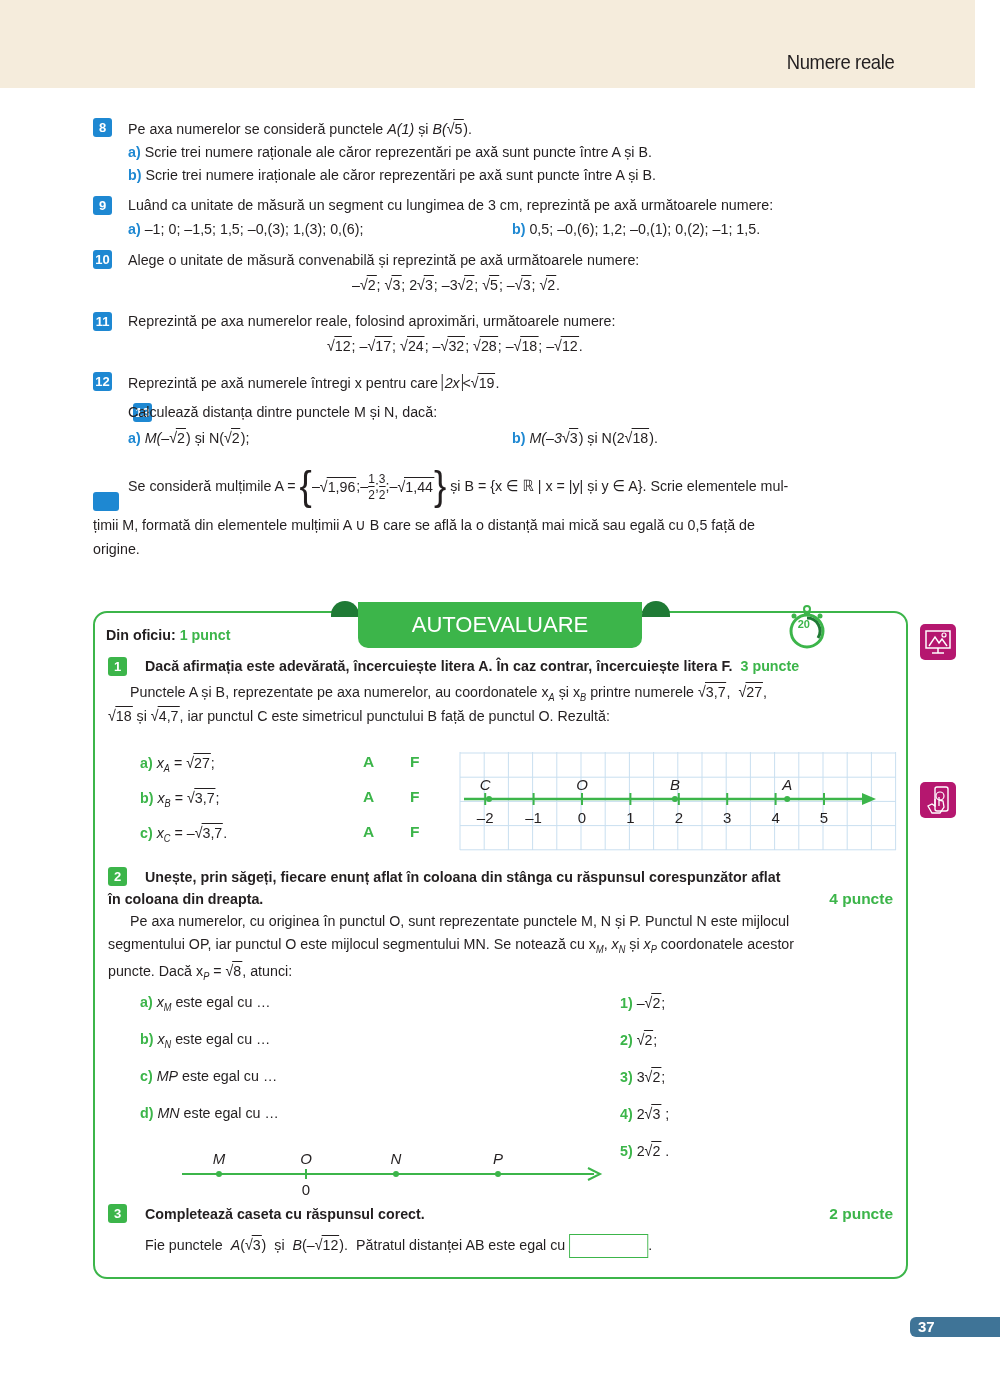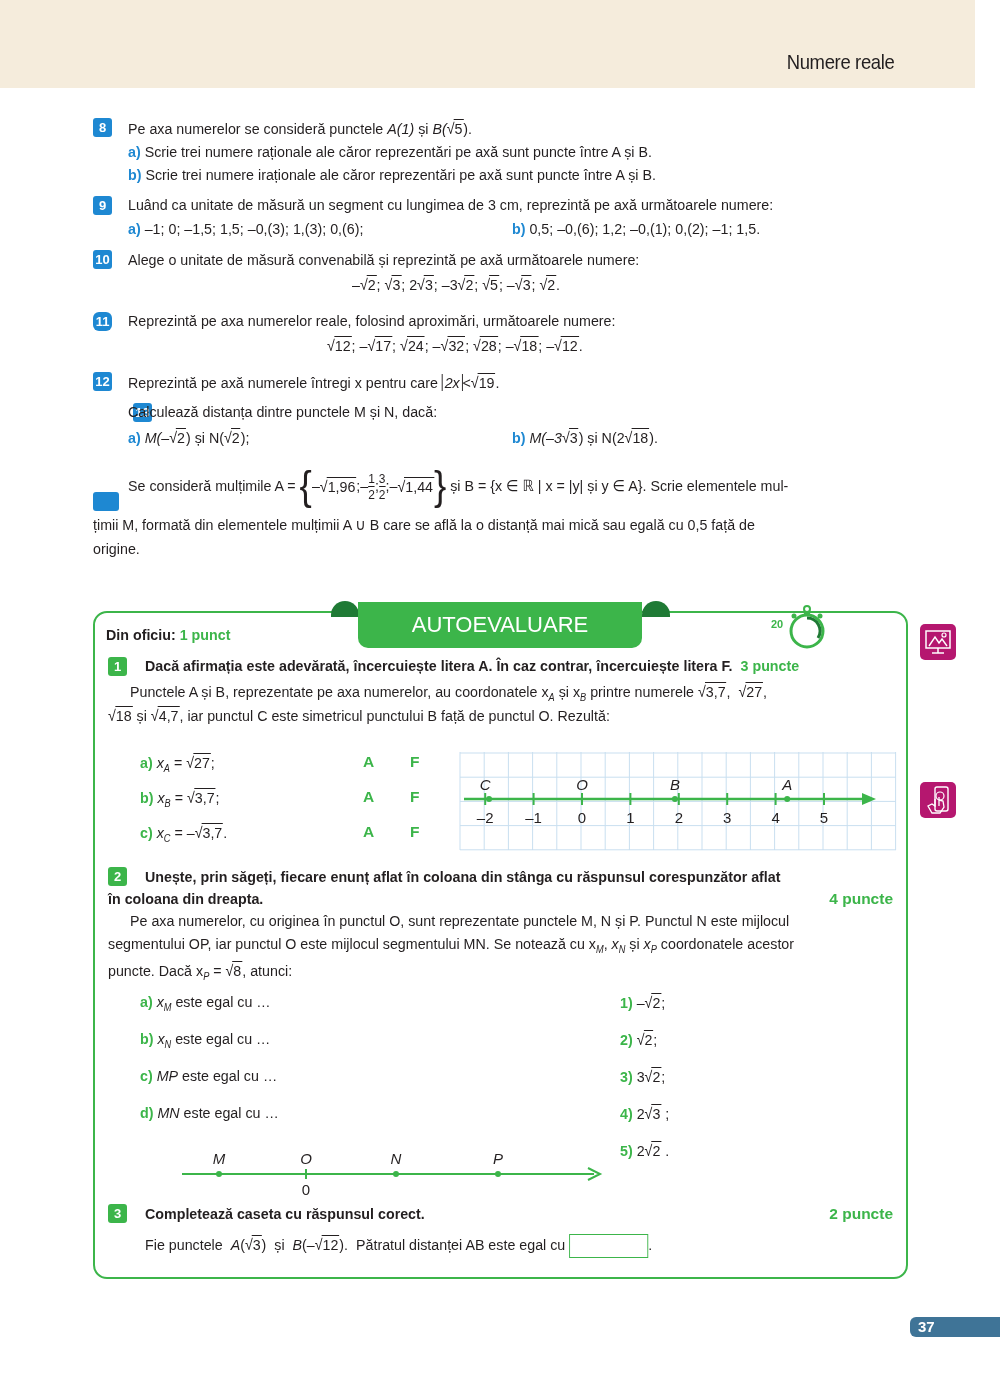--- a/index.html
+++ b/index.html
@@ -59,21 +59,21 @@
   <span class="lbl-blue">a)</span> <span>–1; 0; –1,5; 1,5; –0,(3); 1,(3); 0,(6);</span>
 </div>
 <div class="line" style="left:512px;top:220px;">
   <span class="lbl-blue">b)</span> <span>0,5; –0,(6); 1,2; –0,(1); 0,(2); –1; 1,5.</span>
 </div>
 
 <div class="num-badge blue" style="left:93px;top:250px;">10</div>
 <div class="line" style="left:128px;top:251px;">Alege o unitate de măsură convenabilă și reprezintă pe axă următoarele numere:</div>
 <div class="line" style="left:352px;top:275px;" id="e10vals"><span>–<span class="sqrt">√<span class="rad">2</span></span>;</span><span> <span class="sqrt">√<span class="rad">3</span></span>;</span><span> 2<span class="sqrt">√<span class="rad">3</span></span>;</span><span> –3<span class="sqrt">√<span class="rad">2</span></span>;</span><span> <span class="sqrt">√<span class="rad">5</span></span>;</span><span> –<span class="sqrt">√<span class="rad">3</span></span>;</span><span> <span class="sqrt">√<span class="rad">2</span></span>.</span></div>
 
-<div class="num-badge blue" style="left:93px;top:312px;border-radius:6px;">11</div>
+<div class="num-badge blue" style="left:93px;top:312px;">11</div>
 <div class="line" style="left:128px;top:312px;">Reprezintă pe axa numerelor reale, folosind aproximări, următoarele numere:</div>
 <div class="line" style="left:327px;top:336px;" id="e11vals"><span><span class="sqrt">√<span class="rad">12</span></span>;</span><span> –<span class="sqrt">√<span class="rad">17</span></span>;</span><span> <span class="sqrt">√<span class="rad">24</span></span>;</span><span> –<span class="sqrt">√<span class="rad">32</span></span>;</span><span> <span class="sqrt">√<span class="rad">28</span></span>;</span><span> –<span class="sqrt">√<span class="rad">18</span></span>;</span><span> –<span class="sqrt">√<span class="rad">12</span></span>.</span></div>
 
 <div class="num-badge blue" style="left:93px;top:372px;">12</div>
 <div class="line" style="left:128px;top:373px;">
   <span>Reprezintă pe axă numerele întregi x pentru care</span>
   <span style="border-left:1.3px solid #231f20;border-right:1.3px solid #231f20;padding:0 2px;"><i>2x</i></span><span>&lt;</span><span class="sqrt">√<span class="rad">19</span></span><span>.</span>
 </div>
 
 <div class="num-badge blue" style="left:93px;top:403px;margin-left:40px;">13</div>
@@ -106,21 +106,21 @@
 <div class="ribbon">AUTOEVALUARE</div>
 
 <svg class="timer" viewBox="0 0 38 46">
   <circle cx="19" cy="5" r="3" fill="none" stroke="#3cb54a" stroke-width="2"></circle>
   <rect x="16" y="8" width="6" height="4" fill="#3cb54a"></rect>
   <circle cx="19" cy="27" r="16" fill="#fff" stroke="#3cb54a" stroke-width="3"></circle>
   <path d="M19 14 A13 13 0 0 1 30 34" fill="none" stroke="#1f7a35" stroke-width="3"></path>
   <circle cx="6" cy="12" r="2.5" fill="#3cb54a"></circle>
   <circle cx="32" cy="12" r="2.5" fill="#3cb54a"></circle>
 </svg>
-<div class="abs" style="left:771px;top:618px;font-size:11px;font-weight:bold;color:#3cb54a;width:20px;text-align:left;">20</div>
+<div class="abs" style="left:790px;top:618px;font-size:11px;font-weight:bold;color:#3cb54a;width:20px;text-align:right;">20</div>
 
 <div class="line" style="left:106px;top:626px;">
   <span class="bold">Din oficiu:</span> <span class="points">1 punct</span>
 </div>
 
 <div class="side-icon" style="left:920px;top:624px;">
   <svg width="36" height="36" viewBox="0 0 36 36">
     <rect x="6" y="7" width="24" height="17" fill="none" stroke="#fff" stroke-width="1.5"></rect>
     <path d="M9 22 L15 13 L19 19 L22 15 L27 22" fill="none" stroke="#fff" stroke-width="1.4"></path>
     <circle cx="24" cy="11" r="2" fill="none" stroke="#fff" stroke-width="1.2"></circle>

